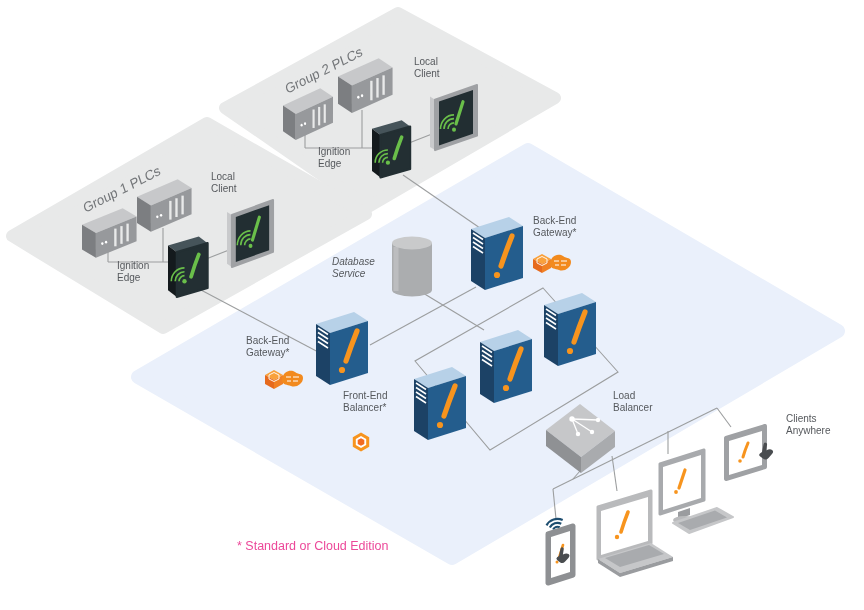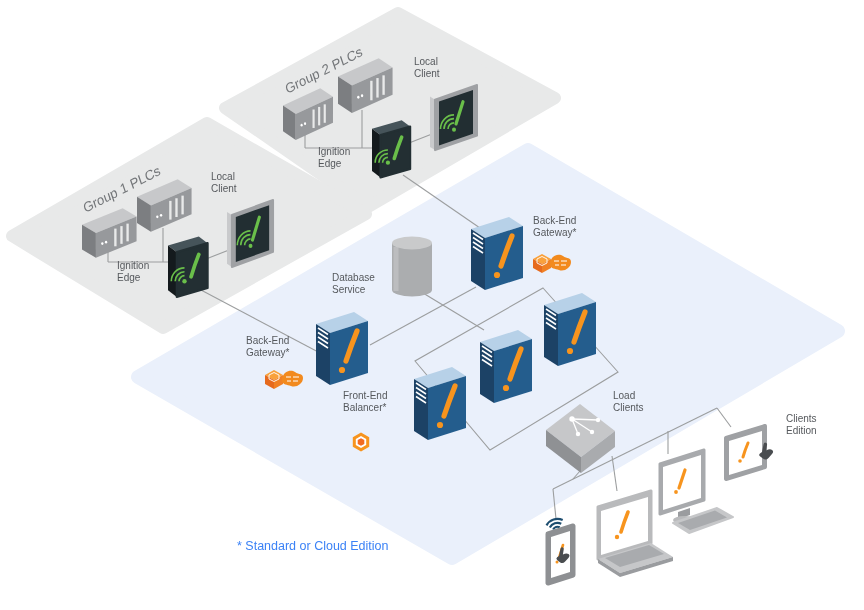--- a/index.html
+++ b/index.html
@@ -3,21 +3,21 @@
 <meta charset="utf-8">
 <style>
   html,body{margin:0;padding:0;background:#ffffff;}
   .stage{position:relative;width:864px;height:610px;background:#ffffff;overflow:hidden;
          font-family:"Liberation Sans",sans-serif;}
   .stage svg{position:absolute;left:0;top:0;}
   .lbl{position:absolute;font-size:10px;line-height:1.22;color:#55585c;
        white-space:pre-line;}
   .plane-title{font-size:13.5px;color:#737679;transform:translate(-50%,-50%) rotate(-27deg) skewX(-8deg);
        white-space:nowrap;}
-  .footnote{font-size:12.5px;color:#3b82f6;}
+  .footnote{font-size:12.5px;color:#ec4899;}
 </style>
 </head>
 <body>
 
 <div class="stage">
 <svg width="864" height="610" viewBox="0 0 864 610">
   <defs>
     <g id="sym-plc">
       <polygon points="13,22 51,8 38,1 0,15" fill="#c7c8ca"></polygon>
       <polygon points="13,43 13,22 0,15 0,36" fill="#7c7e81"></polygon>
@@ -253,27 +253,27 @@
 
   <div class="lbl" style="left:211px;top:171px;">Local
 Client</div>
   <div class="lbl" style="left:117px;top:260px;">Ignition
 Edge</div>
   <div class="lbl" style="left:414px;top:56px;">Local
 Client</div>
   <div class="lbl" style="left:318px;top:146px;">Ignition
 Edge</div>
 
-  <div class="lbl" style="left:332px;top:272px;">Database
+  <div class="lbl" style="left:332px;top:256px;font-style:italic;">Database
 Service</div>
   <div class="lbl" style="left:533px;top:215px;">Back-End
 Gateway*</div>
   <div class="lbl" style="left:246px;top:335px;">Back-End
 Gateway*</div>
   <div class="lbl" style="left:343px;top:390px;">Front-End
 Balancer*</div>
   <div class="lbl" style="left:613px;top:390px;">Load
-Clients</div>
+Balancer</div>
   <div class="lbl" style="left:786px;top:413px;">Clients
-Edition</div>
+Anywhere</div>
 
   <div class="lbl footnote" style="left:237px;top:539px;">* Standard or Cloud Edition</div>
 </div>
 
 </body></html>

